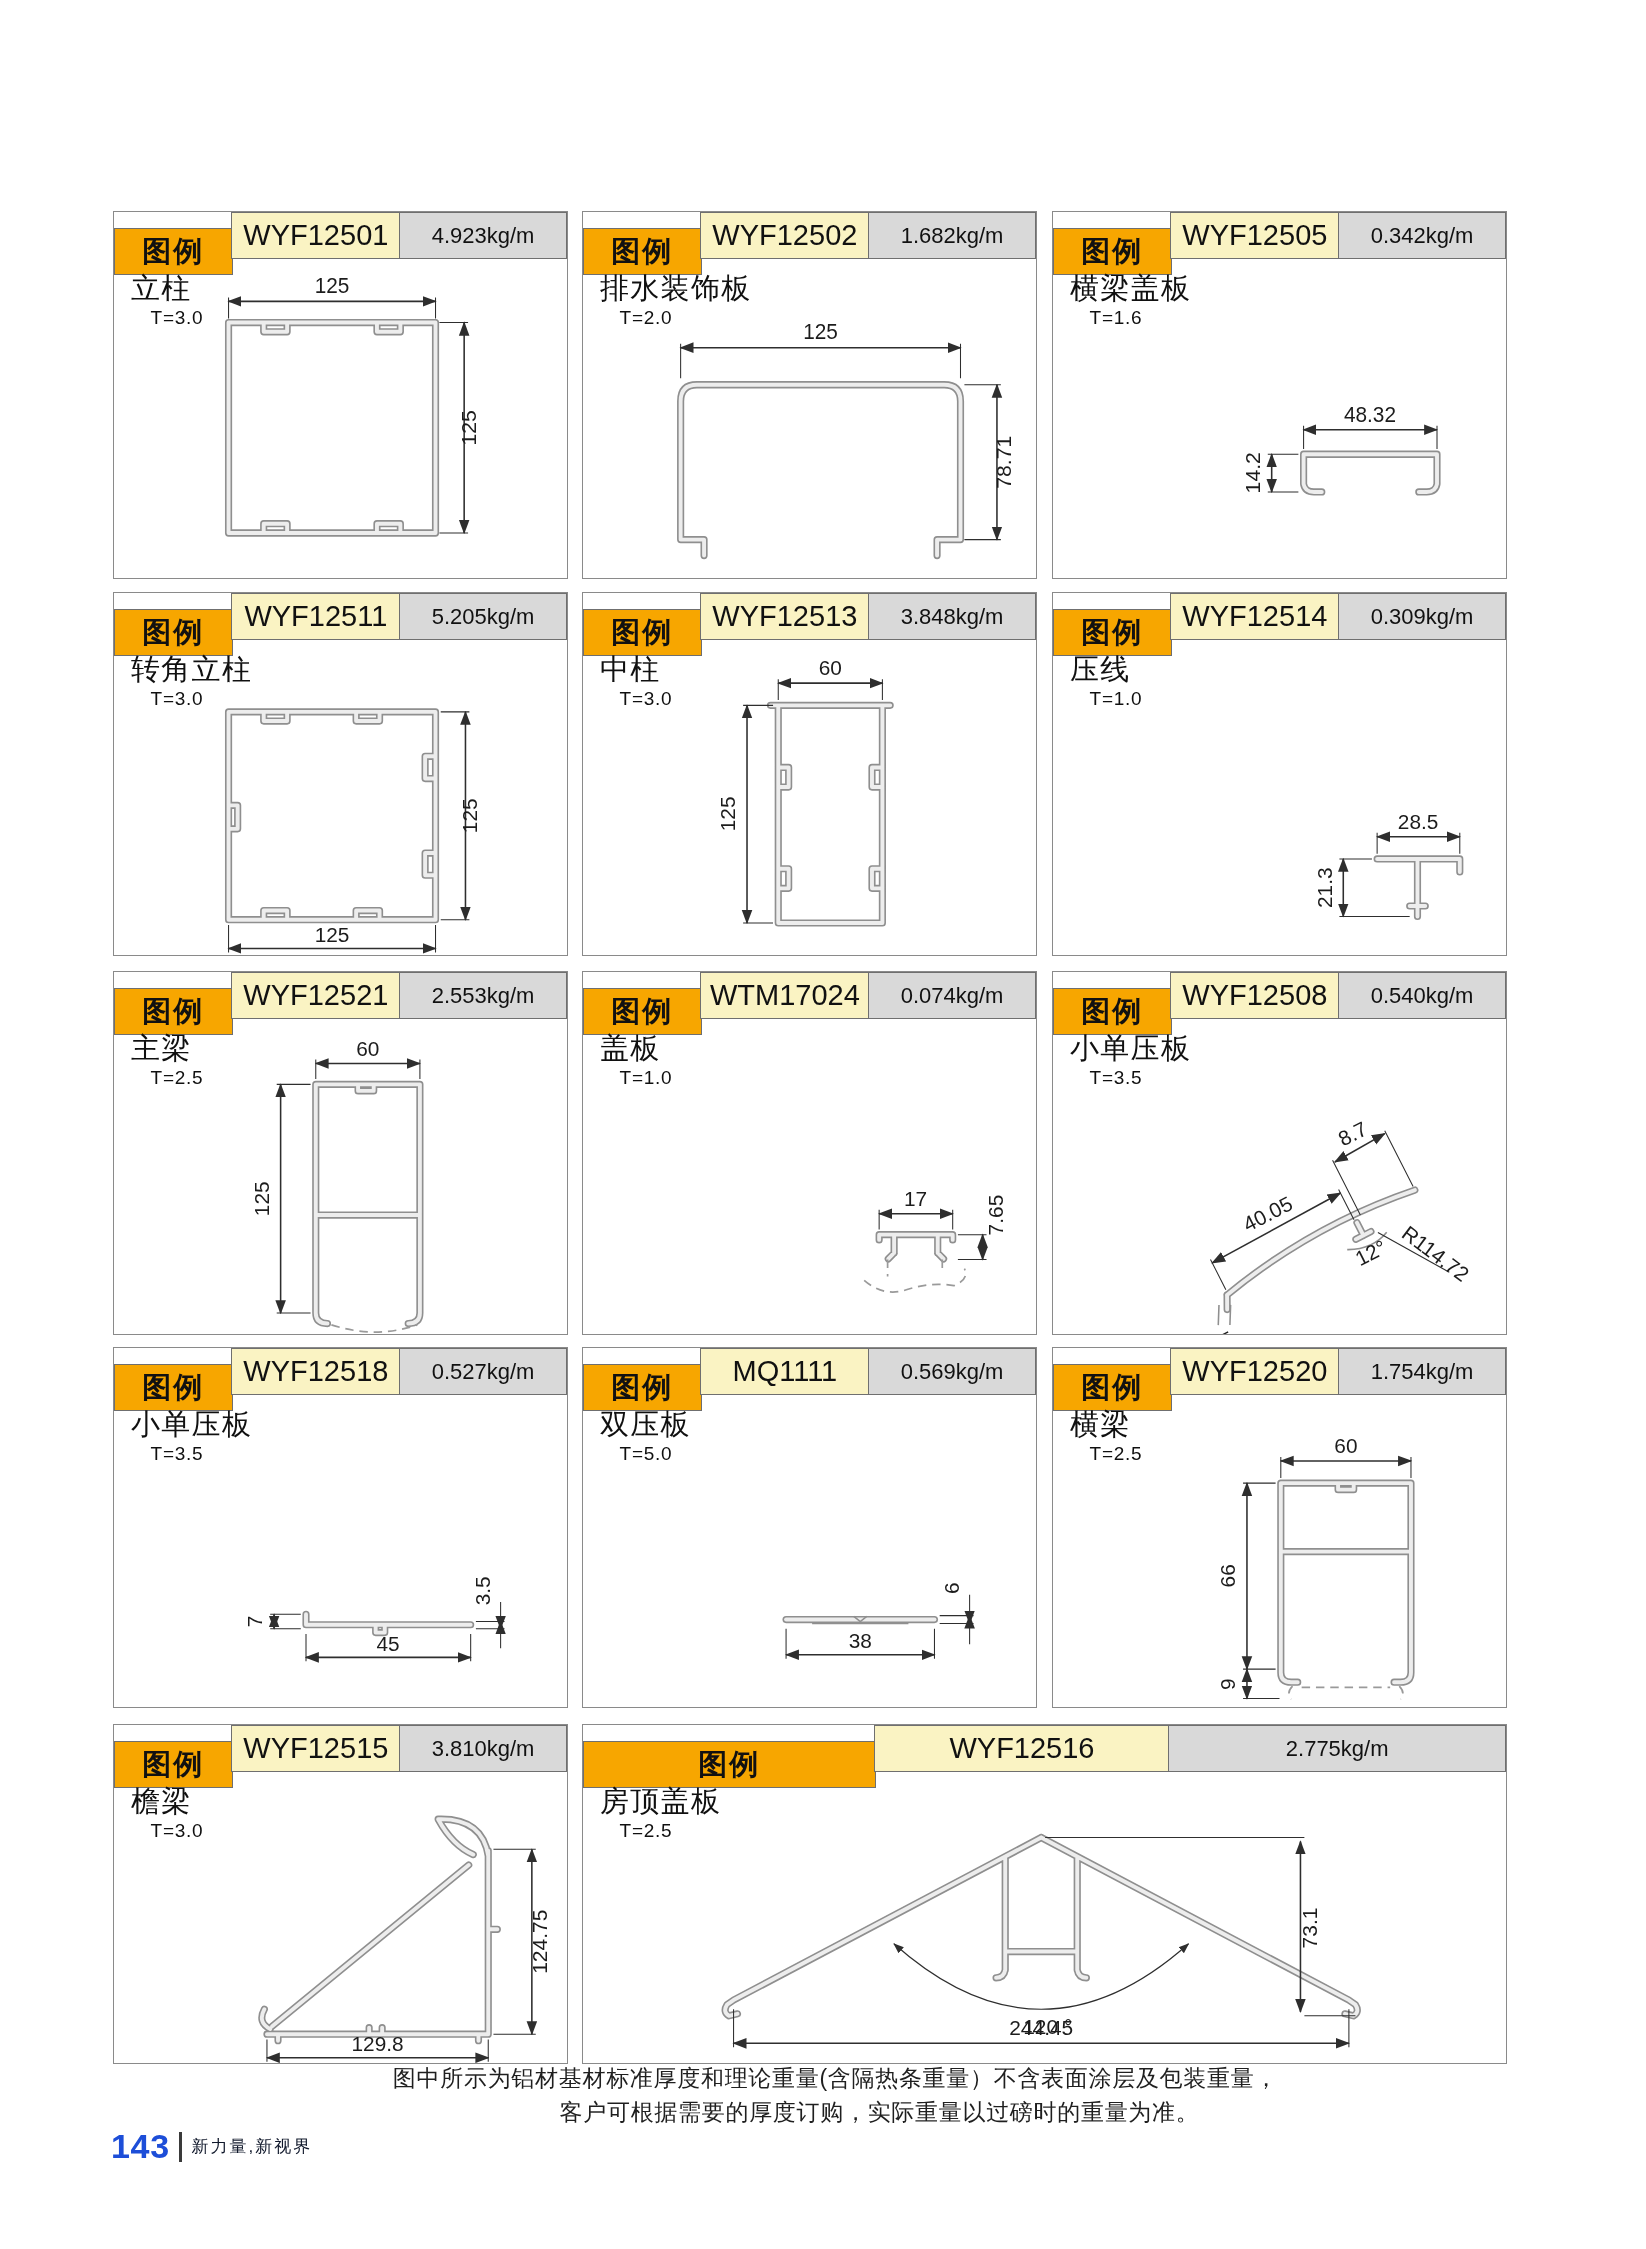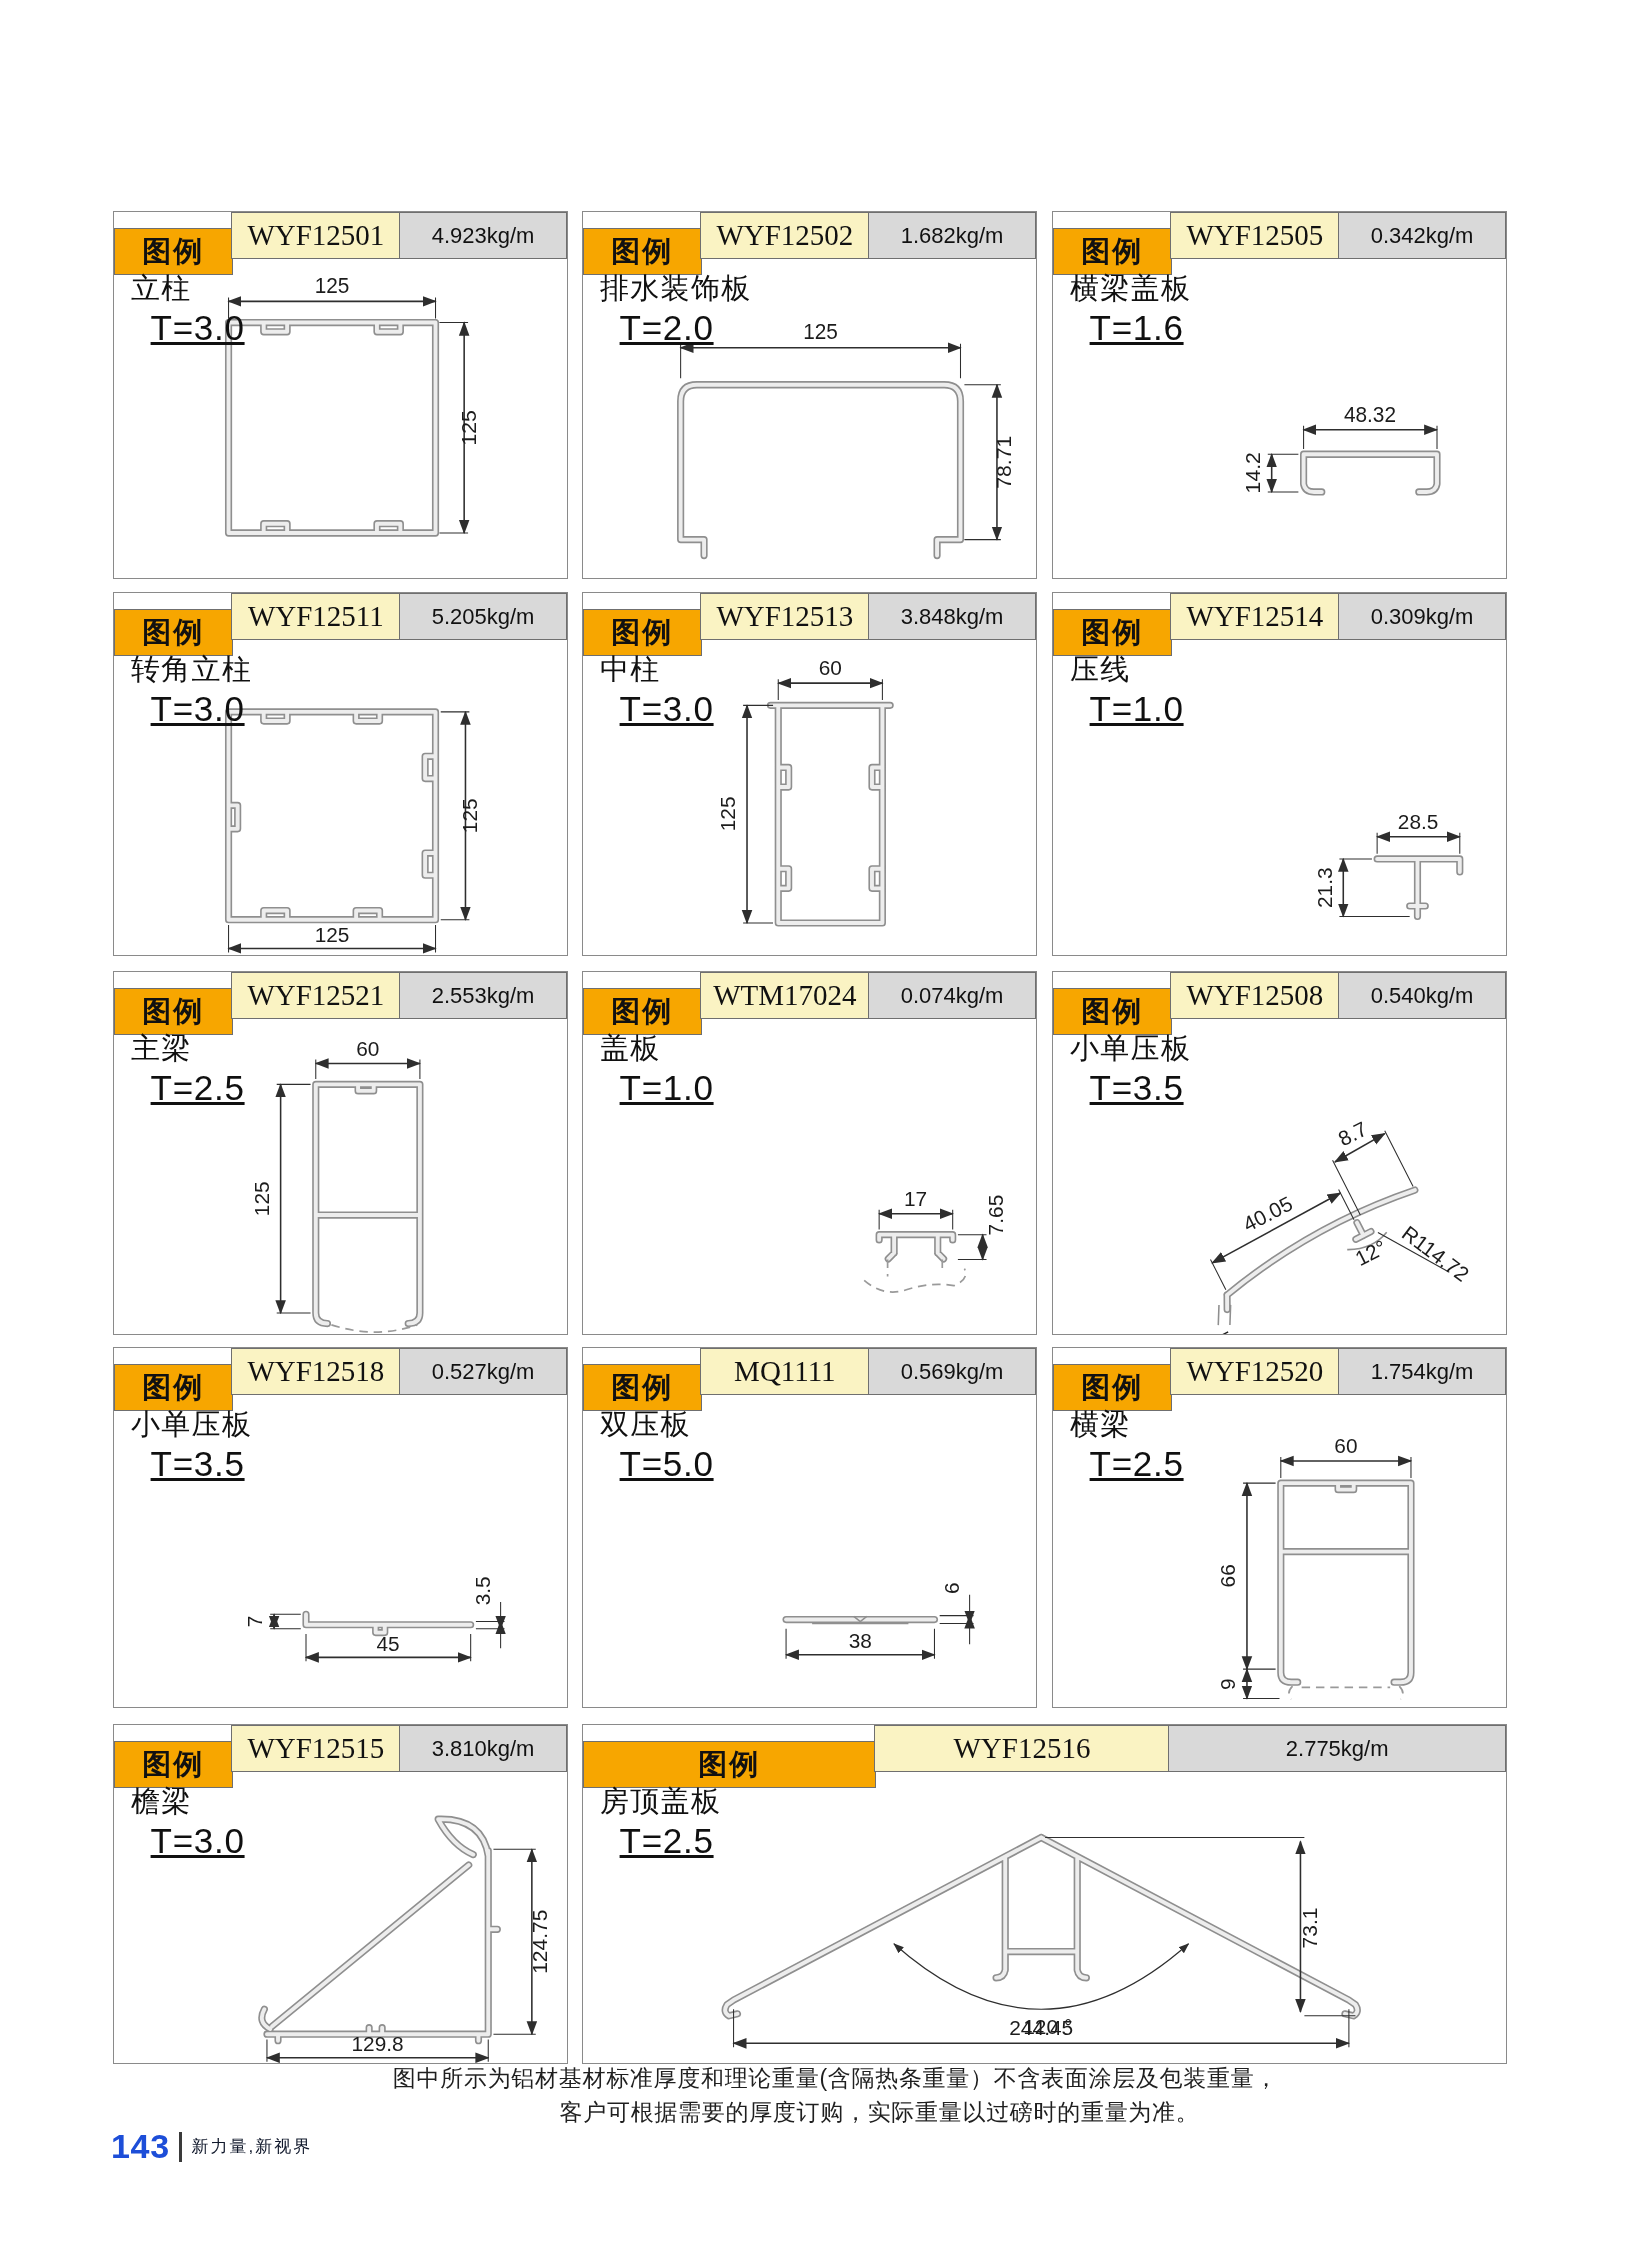--- a/index.html
+++ b/index.html
@@ -4,27 +4,27 @@
 <style>
   html,body{margin:0;padding:0;background:#ffffff;}
   .page{position:relative;width:1647px;height:2250px;background:#fff;
         font-family:"Liberation Sans","DejaVu Sans",sans-serif;color:#111;}
   .cell{position:absolute;border:1.3px solid #8a8a8a;background:#fff;box-sizing:border-box;}
   .hdr{display:flex;height:47px;box-sizing:border-box;}
   .hseg{display:flex;align-items:center;justify-content:center;height:100%;
         box-sizing:border-box;border:1.3px solid #6f6f6f;margin-left:-1.3px;}
   .hseg:first-child{margin-left:0;}
   .h-legend{flex:0 0 26.2%;background:#F7A600;font-weight:bold;font-size:29px;letter-spacing:2px;margin-top:16px;}
-  .h-code{flex:0 0 37.3%;background:#FAF3C3;font-size:29px;font-family:Liberation Serif, serif;}
+  .h-code{flex:0 0 37.3%;background:#FAF3C3;font-size:29px;}
   .h-weight{flex:1 1 auto;background:#D9D9D9;font-size:22px;}
   .wide .h-legend{flex:0 0 31.7%;}
   .wide .h-code{flex:0 0 32.0%;}
   .body{position:relative;width:100%;height:calc(100% - 47px);}
   .pname{position:absolute;left:17px;top:10.5px;font-size:29px;color:#101010;letter-spacing:1.3px;line-height:1.25;z-index:2;}
-  .pthick{padding-left:19.6px;font-size:35px;letter-spacing:0.7px;text-decoration:underline;}
+  .pthick{padding-left:19.6px;font-size:19px;letter-spacing:0.7px;}
   .draw{position:absolute;left:0;top:0;width:100%;height:100%;}
   .to{fill:none;stroke:#8f8f8f;stroke-width:11;stroke-linejoin:round;stroke-linecap:round;}
   .ti{fill:none;stroke:#ededed;stroke-width:6;stroke-linejoin:round;stroke-linecap:round;}
   .th{fill:none;stroke:#8f8f8f;stroke-width:2.4;}
   .gh{fill:none;stroke:#9a9a9a;stroke-width:2.6;stroke-dasharray:13 9;}
   .dl{fill:none;stroke:#2e2e2e;stroke-width:2.4;}
   .tl{fill:none;stroke:#2e2e2e;stroke-width:1.8;}
   .xl{fill:none;stroke:#2e2e2e;stroke-width:1.6;}
   .dt{font-size:32px;fill:#1c1c1c;text-anchor:middle;font-family:"Liberation Sans","DejaVu Sans",sans-serif;}
   .note{position:absolute;left:12px;width:1647px;text-align:center;font-size:23px;color:#1f1f1f;letter-spacing:0.7px;}

